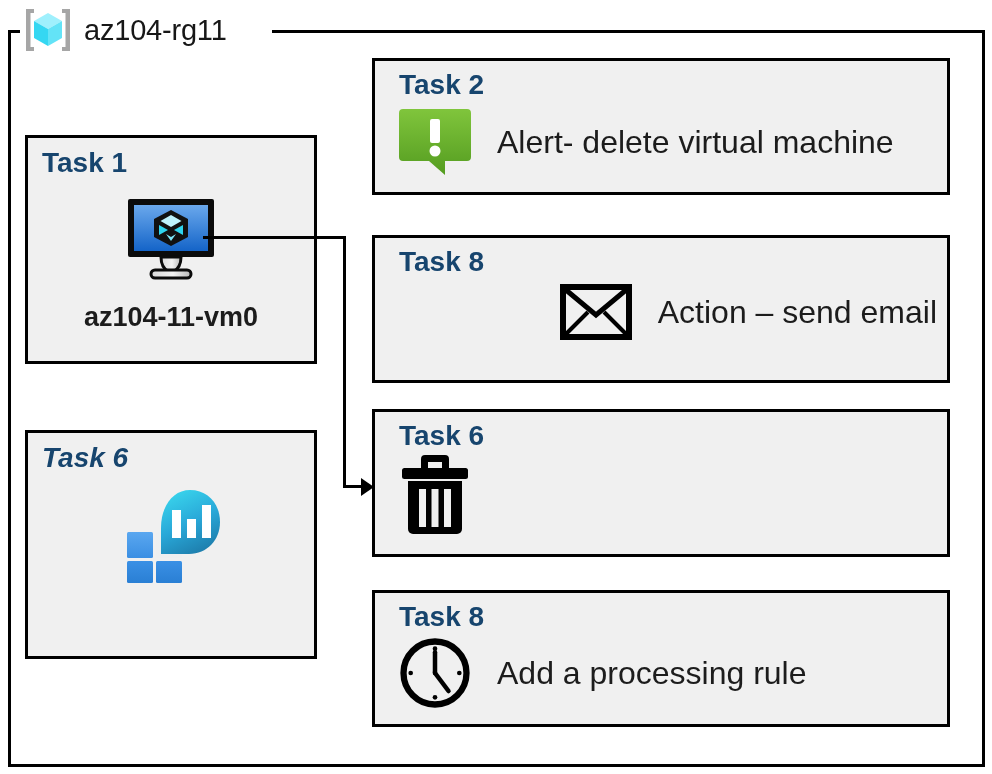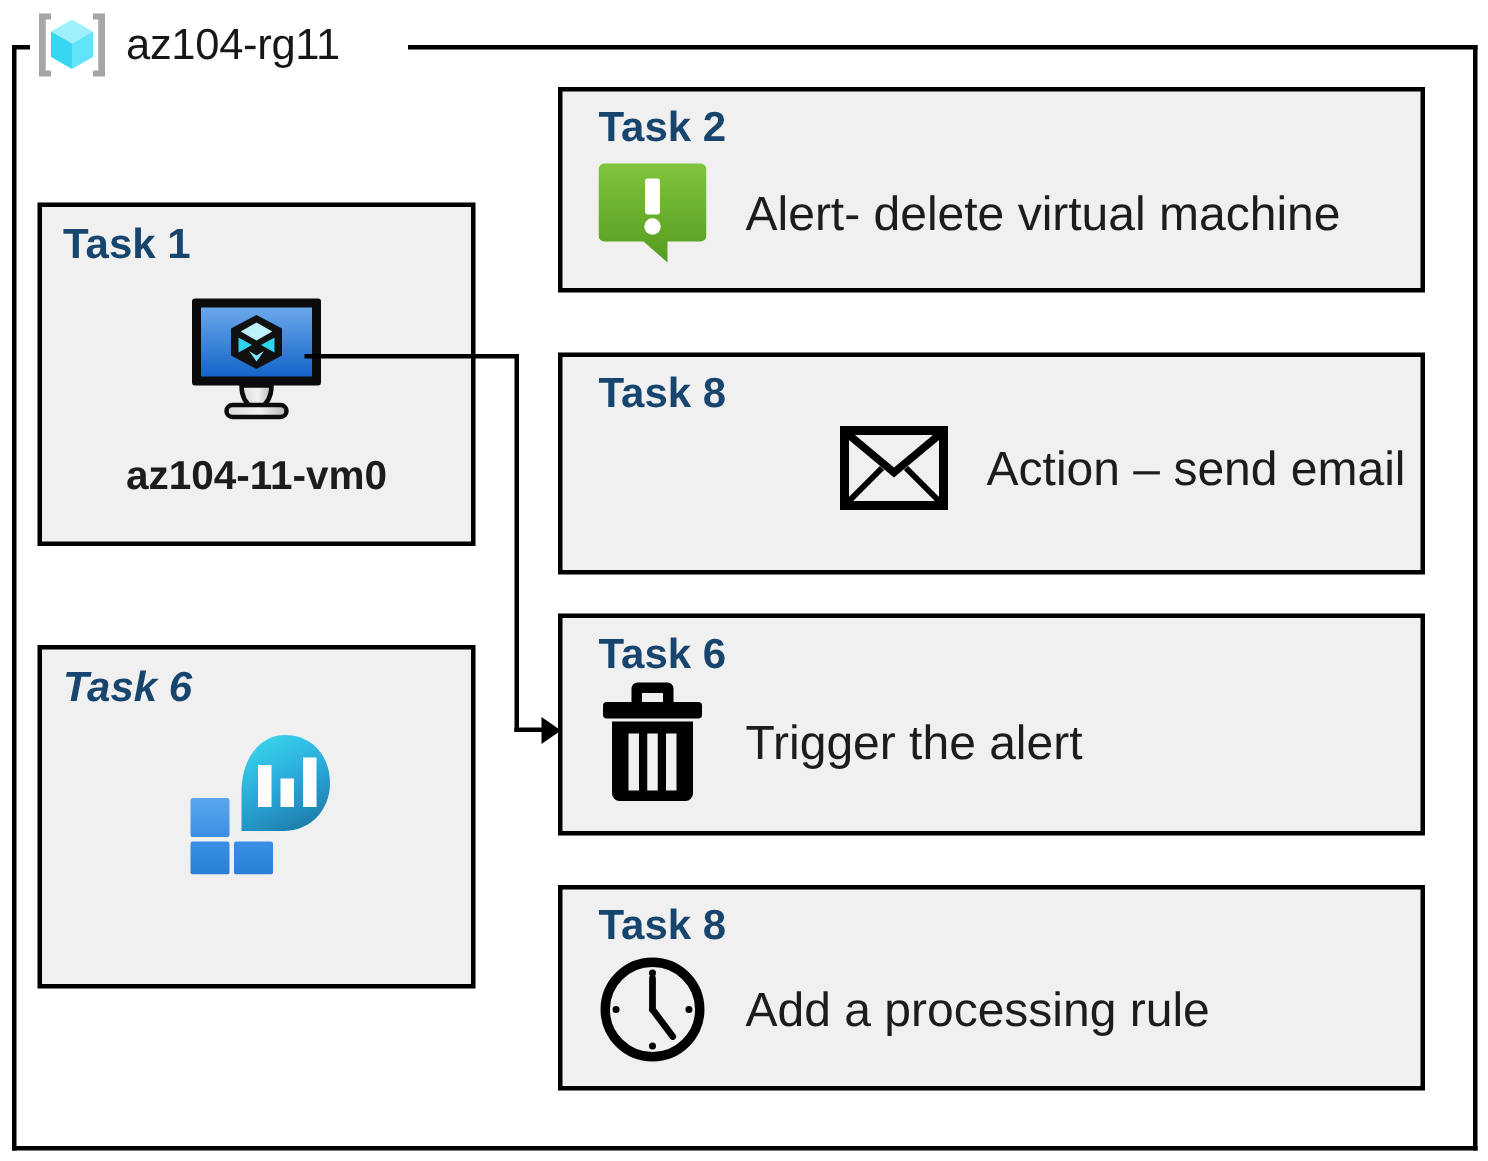--- a/index.html
+++ b/index.html
@@ -288,21 +288,20 @@
 
           <rect x="3" y="16" width="66" height="11" rx="2.5" fill="#000000"></rect>
 
           <path d="M9 29 h54 v48 a5 5 0 0 1 -5 5 h-44 a5 5 0 0 1 -5 -5 z" fill="#000000"></path>
 
           <rect x="20" y="37" width="7" height="38" fill="#f0f0f0"></rect>
           <rect x="32.5" y="37" width="7" height="38" fill="#f0f0f0"></rect>
           <rect x="45" y="37" width="7" height="38" fill="#f0f0f0"></rect>
         </svg>
       </div>
-      <div class="h-label">Trigger the alert</div>
     </div>
   </div>
 
   <div class="card card-h" style="left:372px; top:590px; width:578px; height:137px;">
     <div class="card-title">Task 8</div>
     <div class="h-row" style="top:40px;">
       <div class="h-icon">
         <svg width="80" height="80" viewBox="0 0 80 80">
           <circle cx="40" cy="40" r="35" fill="none" stroke="#000000" stroke-width="7"></circle>
 

